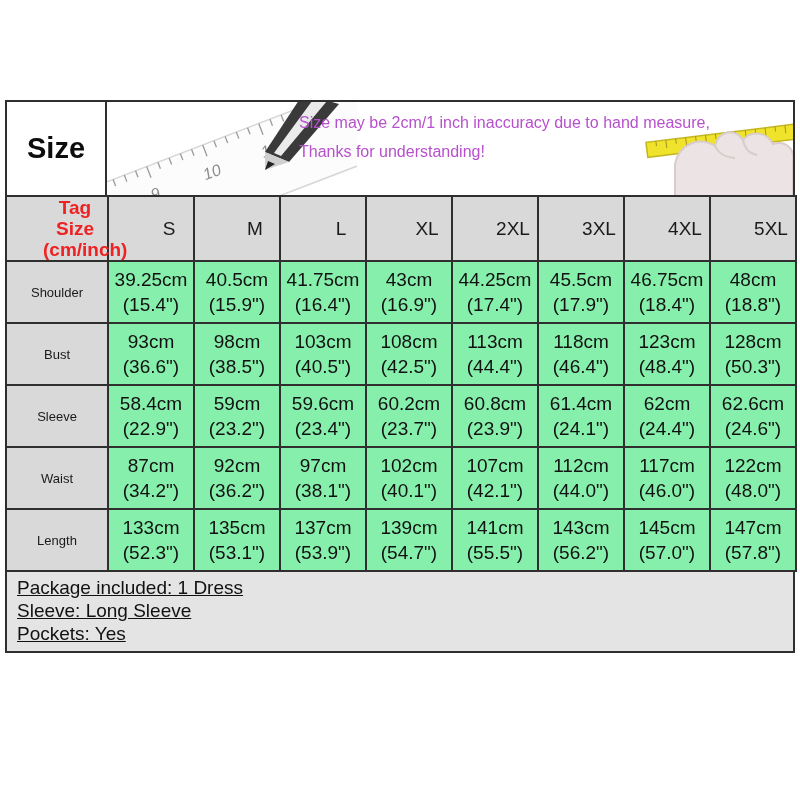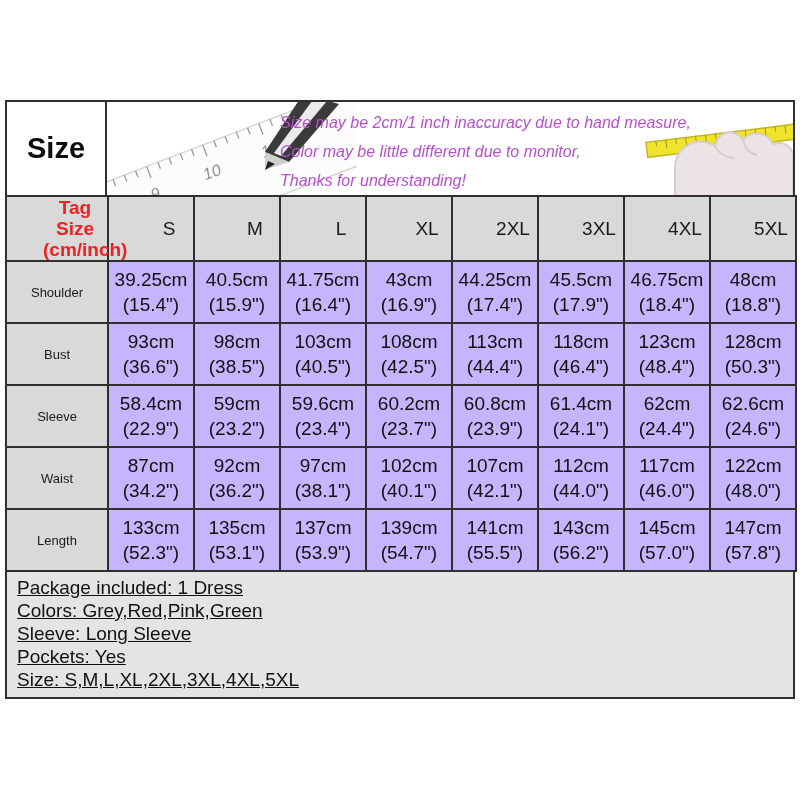--- a/index.html
+++ b/index.html
@@ -26,41 +26,41 @@
     background:#fff;
   }
   .banner-title{
     width:100px;flex:0 0 100px;border-right:2px solid var(--border-dark);
     display:flex;flex-direction:row;justify-content:center;align-items:center;
     font-weight:bold;font-size:29px;line-height:35px;color:#0d0d0d;
   }
   .banner-art{flex:1;position:relative;overflow:hidden;background:#fff;}
   .sketch-left{position:absolute;left:0;top:0;}
   .sketch-right{position:absolute;right:0;top:0;}
-  .notes{position:absolute;left:173px;top:13px;width:420px;font-style:italic;}
+  .notes{position:absolute;left:192px;top:13px;width:420px;}
   .note{
     font-size:16px;line-height:16px;margin-bottom:13px;
     color:var(--note-purple);white-space:nowrap;
   }
   .ruler-yellow{fill:var(--ruler-yellow);}
 
   
   table.size-table{
     width:790px;border-collapse:collapse;table-layout:fixed;
     background:#fff;
   }
   .size-table th,.size-table td{
     border:2px solid var(--border-dark);text-align:center;vertical-align:middle;
     padding:0;font-weight:normal;
   }
   .size-table thead th{height:44px;background:var(--header-bg);font-size:19px;color:#1a1a1a;padding-left:36px;}
   .size-table th.corner{
     color:var(--tag-red);font-weight:bold;font-size:19px;line-height:21px;
   }
-  .size-table tbody td{height:62px;font-size:19px;background:#c4b5fd;}
+  .size-table tbody td{height:62px;font-size:19px;background:#86efac;}
   .size-table td.rowlabel{background:var(--header-bg);font-size:13px;color:#1a1a1a;}
   .size-table .cm,.size-table .in{line-height:25px;}
   col.c0{width:102px;}
   col.cx{width:86px;}
 
   
   .details{
     width:790px;border:2px solid var(--border-dark);border-top:none;
     background:var(--details-bg);padding:4px 10px 6px 10px;text-decoration:underline;
   }
@@ -98,21 +98,20 @@
           <rect x="25" y="36" width="160" height="15" class="ruler-yellow" stroke="#c3b621" stroke-width="1.5"></rect>
           <path d="M35,36 v5 M45,36 v8 M55,36 v5 M65,36 v8 M75,36 v5 M85,36 v8 M95,36 v5 M105,36 v8 M115,36 v5 M125,36 v8 M135,36 v5 M145,36 v8 M155,36 v5 M165,36 v8" stroke="#a8901e" stroke-width="1" fill="none"></path>
         </g>
         <path d="M52,62 C56,42 76,34 92,44 C96,28 112,26 120,38 C128,28 144,30 150,42 C164,38 172,48 170,60 L170,95 L52,95 Z" fill="#ece4e4" stroke="#d9cccc" stroke-width="2"></path>
         <path d="M92,44 C96,52 104,56 112,56 M120,38 C122,48 128,52 134,53" fill="none" stroke="#d9cccc" stroke-width="2"></path>
       </svg>
 
       <div class="notes">
 
       <div class="note">Size may be 2cm/1 inch inaccuracy due to hand measure,</div>
-          <div class="note">Color may be little different due to monitor,</div>
           <div class="note">Thanks for understanding!</div>
         </div>
     </div>
   </div>
 
   <table class="size-table">
     <colgroup>
       <col class="c0">
       <col class="cx">
         <col class="cx">
@@ -321,19 +320,17 @@
           <div class="cm">147cm</div>
           <div class="in">(57.8")</div>
         </td>
         </tr>
       </tbody>
   </table>
 
   <div class="details">
 
   <div class="detail-line">Package included: 1 Dress</div>
-      <div class="detail-line">Colors: Grey,Red,Pink,Green</div>
       <div class="detail-line">Sleeve: Long Sleeve</div>
       <div class="detail-line">Pockets: Yes</div>
-      <div class="detail-line">Size: S,M,L,XL,2XL,3XL,4XL,5XL</div>
     </div>
 
 </div>
 
 </body></html>

